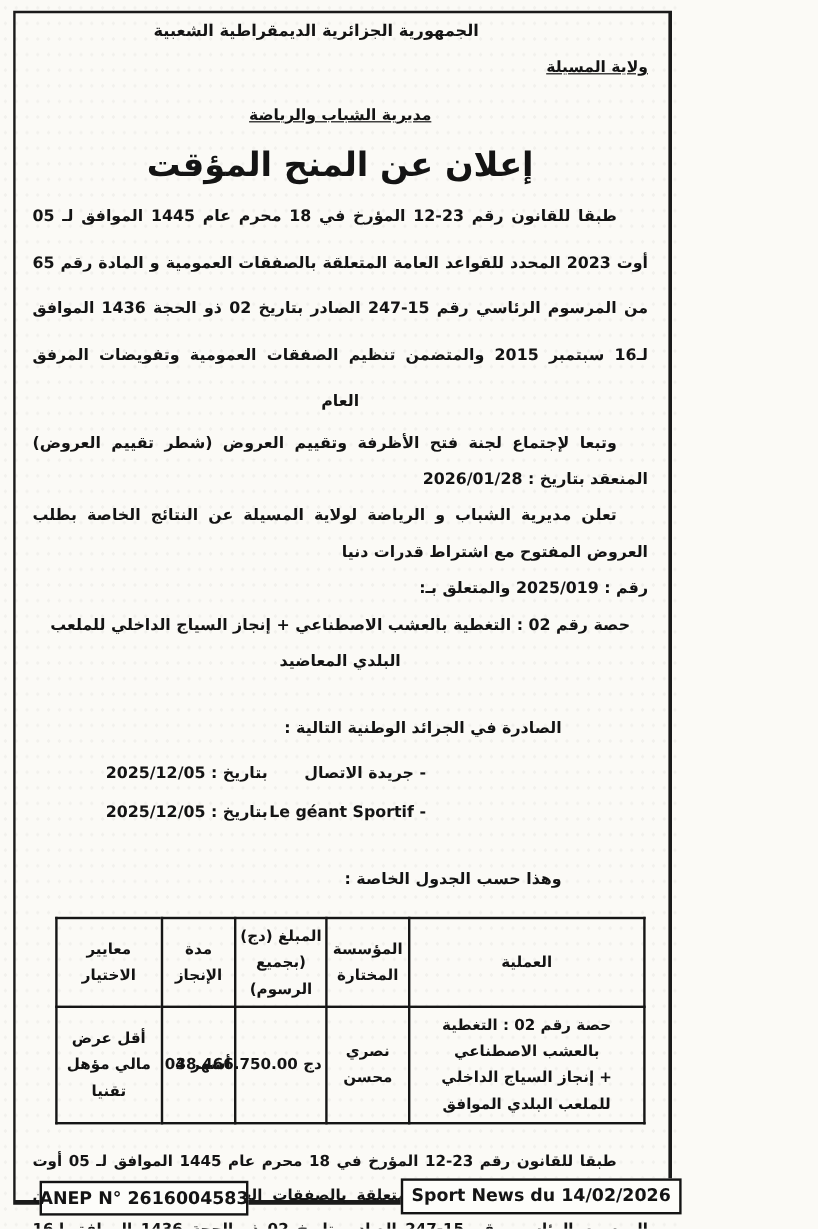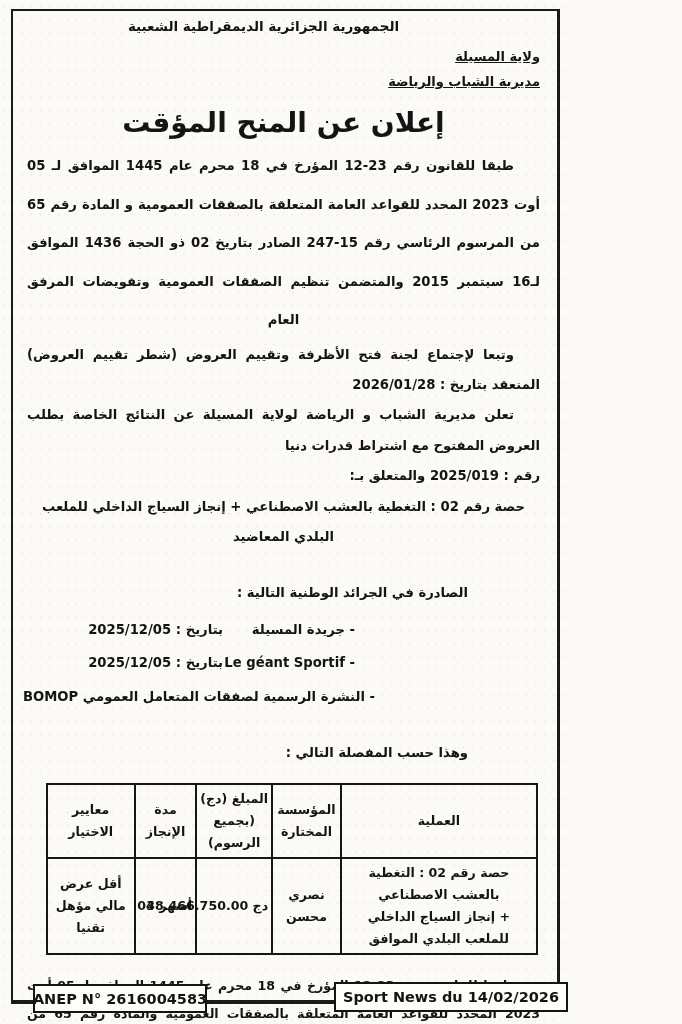--- a/index.html
+++ b/index.html
@@ -18,21 +18,21 @@
     border:2px solid #1a1a1a;border-right-width:3px;border-bottom-width:4px;
     pointer-events:none;z-index:1;
   }
   .content{
     position:absolute;left:11px;top:9px;right:8px;bottom:20px;
     padding:6px 20px 0 16px;z-index:2;
   }
   .republic{text-align:center;font-size:13.5px;margin:3px 40px 0 0;}
   .agency{font-size:13px;text-align:right;text-decoration:underline;}
   .agency.first{margin-top:15px;}
-  .agency.second{margin-top:10px;}
+  .agency.second{margin-top:25px;text-align:center;}
   .title{
     text-align:center;font-size:28px;letter-spacing:0.5px;
     margin:17px 0 8px 0;font-weight:bold;
   }
   .para{font-size:13.2px;line-height:2.3;margin:0;text-align:justify;text-justify:inter-word;}
   .para.wide{line-height:2.92;}
   .para.indent{text-indent:26px;}
   .para.center-last{text-align-last:center;}
   .para.centered{text-align:center;text-align-last:center;}
   .news-intro{font-size:13.2px;line-height:2.3;margin:26px 72px 0 0;text-align:right;}
@@ -77,34 +77,30 @@
 
     <p class="para wide indent center-last">طبقا للقانون رقم 23-12 المؤرخ في 18 محرم عام 1445 الموافق لـ 05 أوت 2023 المحدد للقواعد العامة المتعلقة بالصفقات العمومية و المادة رقم 65 من المرسوم الرئاسي رقم 15-247 الصادر بتاريخ 02 ذو الحجة 1436 الموافق لـ16 سبتمبر 2015 والمتضمن تنظيم الصفقات العمومية وتفويضات المرفق العام</p>
     <p class="para indent">وتبعا لإجتماع لجنة فتح الأظرفة وتقييم العروض (شطر تقييم العروض) المنعقد بتاريخ : 2026/01/28</p>
     <p class="para indent">تعلن مديرية الشباب و الرياضة لولاية المسيلة عن النتائج الخاصة بطلب العروض المفتوح مع اشتراط قدرات دنيا</p>
     <p class="para">رقم : 2025/019 والمتعلق بـ:</p>
     <p class="para centered">حصة رقم 02 : التغطية بالعشب الاصطناعي + إنجاز السياج الداخلي للملعب البلدي المعاضيد</p>
 
     <p class="news-intro">الصادرة في الجرائد الوطنية التالية :</p>
     <div class="news-list">
       <div class="news-row">
-        <span class="news-name">- جريدة المسيلة</span>
+        <span class="news-name">- جريدة الاتصال</span>
         <span class="news-date">بتاريخ : 2025/12/05</span>
       </div>
       <div class="news-row">
         <span class="news-name">- Le géant Sportif</span>
         <span class="news-date">بتاريخ : 2025/12/05</span>
       </div>
-      <div class="news-row wide">
-        <span class="news-name">- النشرة الرسمية لصفقات المتعامل العمومي BOMOP</span>
-        <span class="news-date"></span>
-      </div>
     </div>
 
-    <p class="table-lead">وهذا حسب المفصلة التالي :</p>
+    <p class="table-lead">وهذا حسب الجدول الخاصة :</p>
 
     <table class="award-table">
       <colgroup>
         <col style="width:40%">
         <col style="width:14%">
         <col style="width:15.5%">
         <col style="width:12.5%">
         <col style="width:18%">
       </colgroup>
       <thead>

